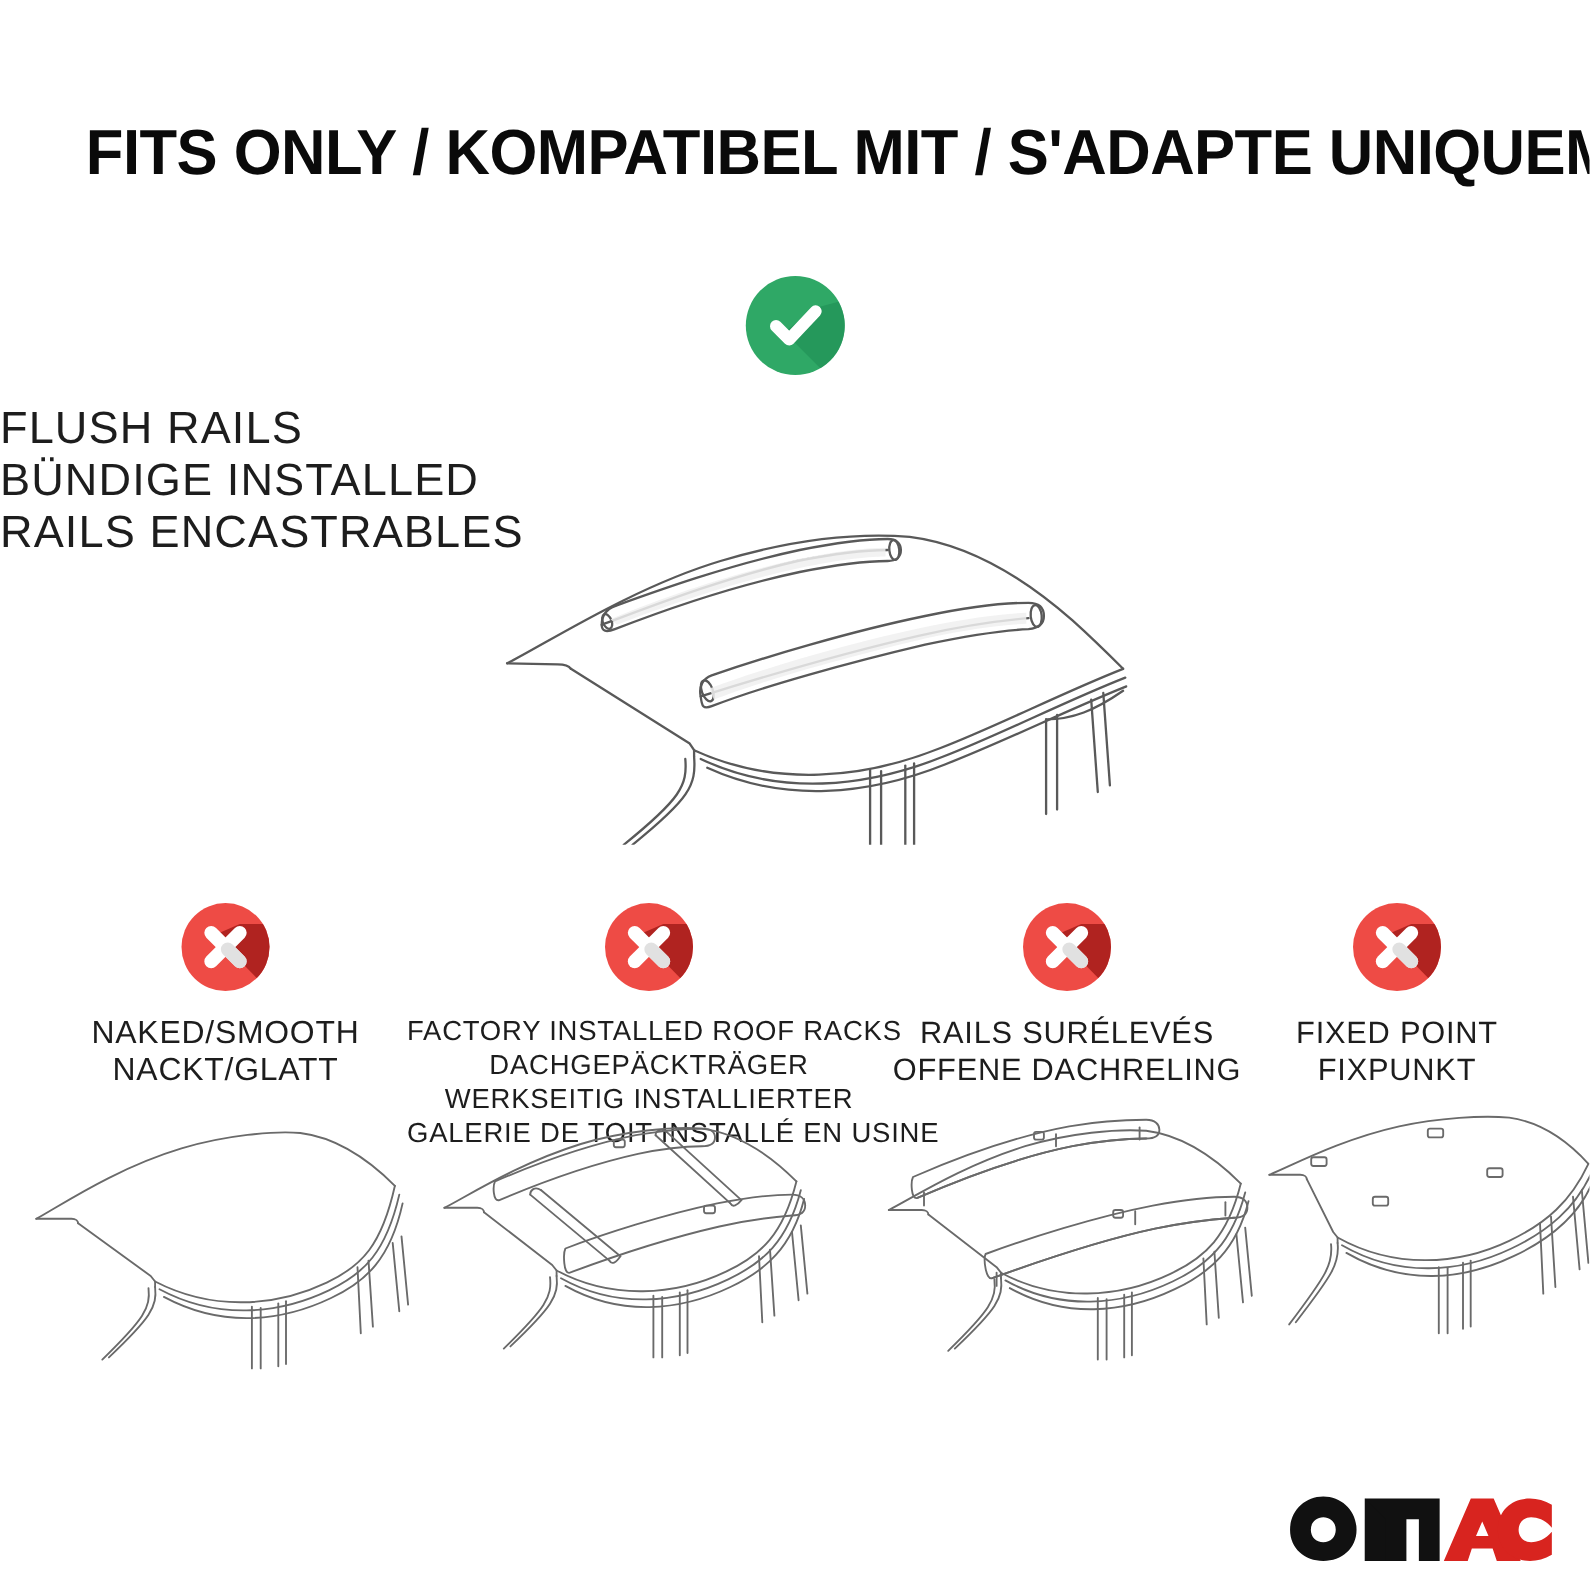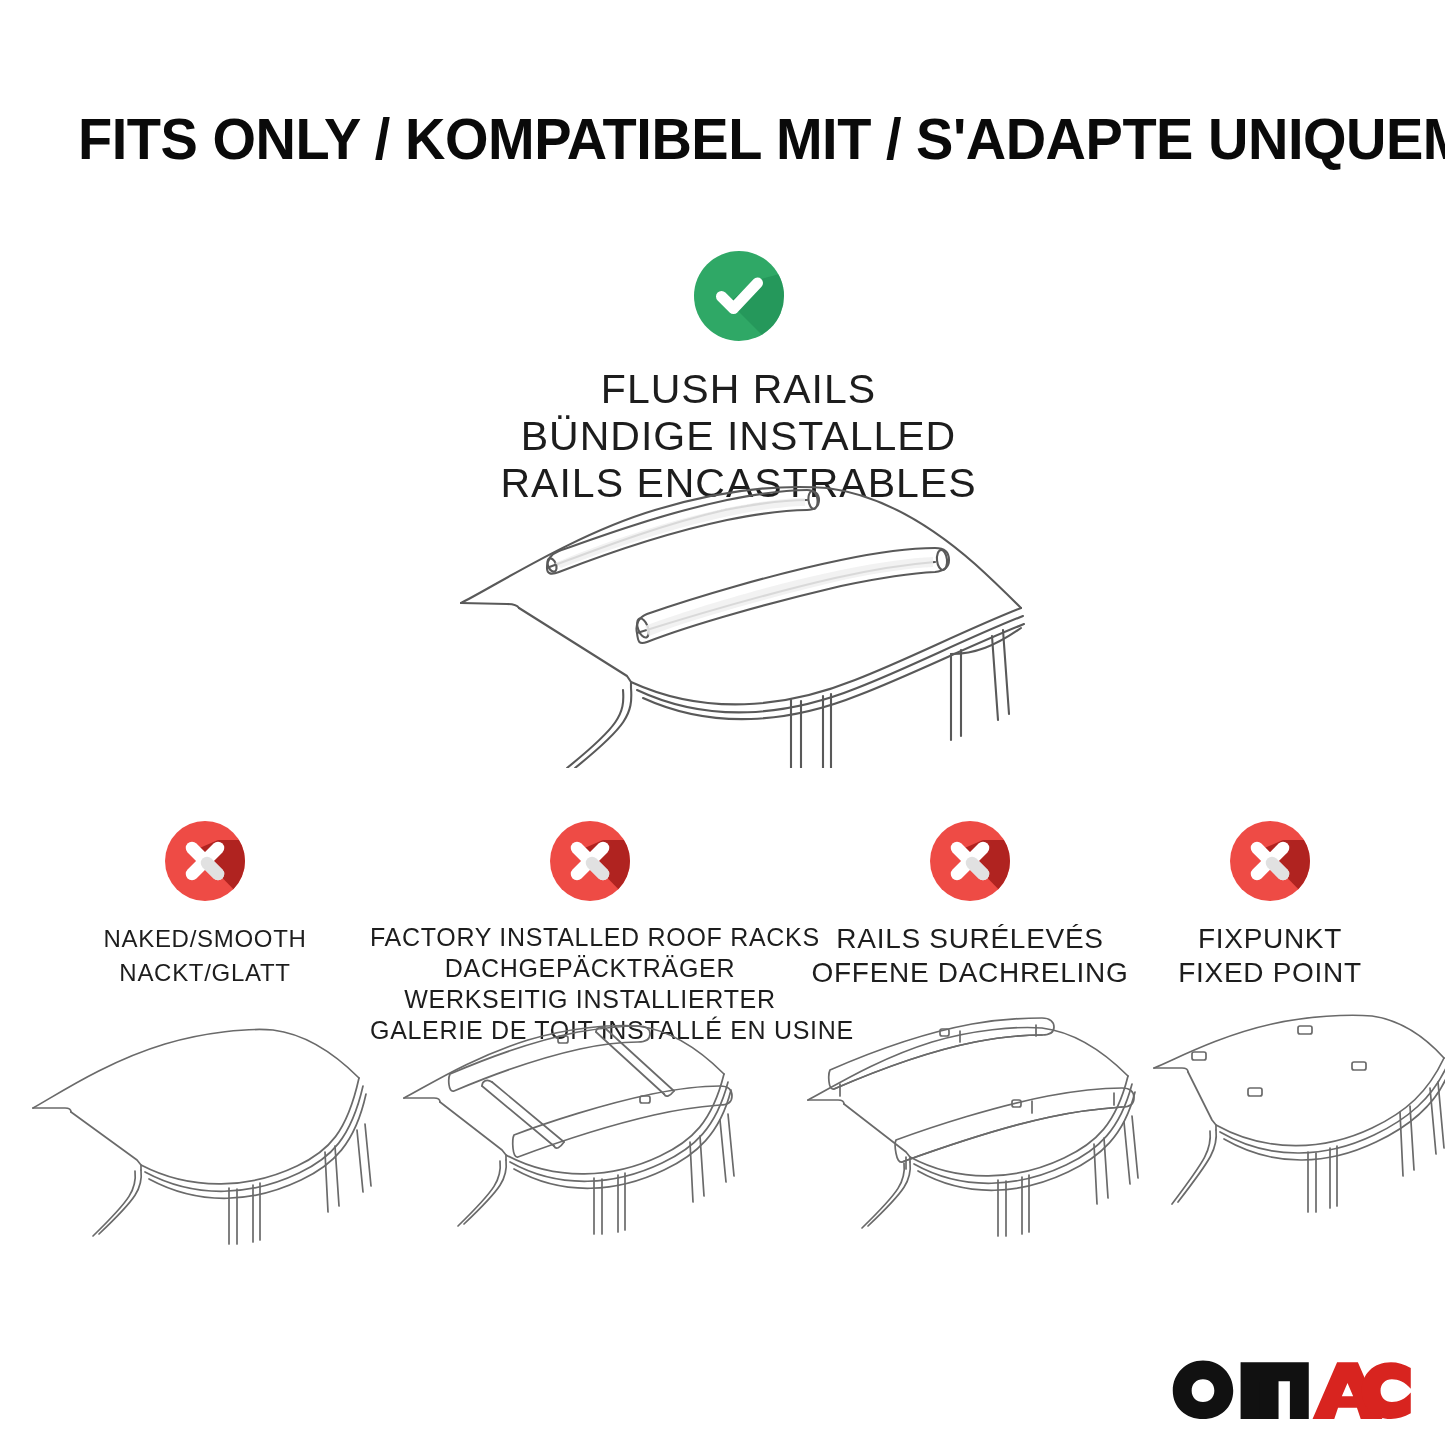--- a/index.html
+++ b/index.html
@@ -33,22 +33,21 @@
     transform: scaleX(0.965);
     transform-origin: left center;
   }
 
   
   .primary-block {
     position: absolute;
     left: 0;
     top: 248px;
     width: 1445px;
-    text-align: center;
-    padding-left: 32px;
+    text-align: left;
   }
   .check-badge {
     width: 96px;
     height: 96px;
     margin: 0 auto;
     position: relative;
   }
   .check-badge svg { display: block; }
 
   .primary-labels {
@@ -102,21 +101,21 @@
   .option-labels {
     margin-top: 18px;
     color: #1d1d1d;
     font-weight: 400;
     letter-spacing: 0.7px;
   }
   .option-labels .ln {
     display: block;
     white-space: nowrap;
   }
-  .option-col.c0 .option-labels .ln { font-size: 24px; line-height: 34px; }
+  .option-col.c0 .option-labels .ln { font-size: 29px; line-height: 34px; }
   .option-col.c1 .option-labels .ln { font-size: 25px; line-height: 31px; }
   .option-col.c2 .option-labels .ln { font-size: 28px; line-height: 34px; }
   .option-col.c3 .option-labels .ln { font-size: 28px; line-height: 34px; }
 
   
   .art-row { position: absolute; left: 0; top: 1012px; width: 1445px; height: 240px; }
   .art-cell { position: absolute; top: 0; height: 240px; }
   .art-cell.a0 { left: 25px;   width: 360px; }
   .art-cell.a1 { left: 398px;  width: 375px; }
   .art-cell.a2 { left: 800px;  width: 375px; }
@@ -315,22 +314,22 @@
           <g stroke="#FFFFFF" stroke-width="12.5" stroke-linecap="round">
             <line x1="30" y1="30" x2="56" y2="56"></line>
             <line x1="56" y1="30" x2="30" y2="56"></line>
           </g>
           <g stroke="#D8D8D8" stroke-width="12.5" stroke-linecap="round" opacity="0.75">
             <line x1="45" y1="45" x2="56" y2="56"></line>
           </g>
         </svg>
       </div>
       <div class="option-labels">
+        <span class="ln">FIXED POINT</span>
         <span class="ln">FIXPUNKT</span>
-        <span class="ln">FIXED POINT</span>
       </div>
     </div>
   </div>
 
   <div class="art-row">
 
     <div class="art-cell a0">
       <svg viewBox="0 0 360 240" aria-hidden="true">
         <g fill="none" stroke="#6a6a6a" stroke-width="1.7" stroke-linejoin="round" stroke-linecap="round">
           <path d="M8 96 C 30 84, 80 50, 140 32 C 180 20, 224 16, 248 18 C 280 22, 310 42, 334 66"></path>

